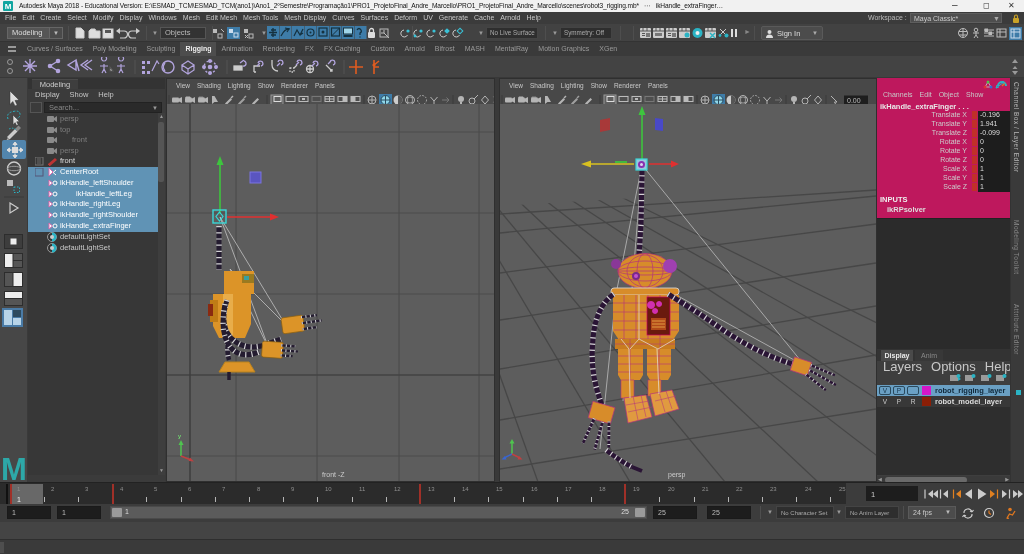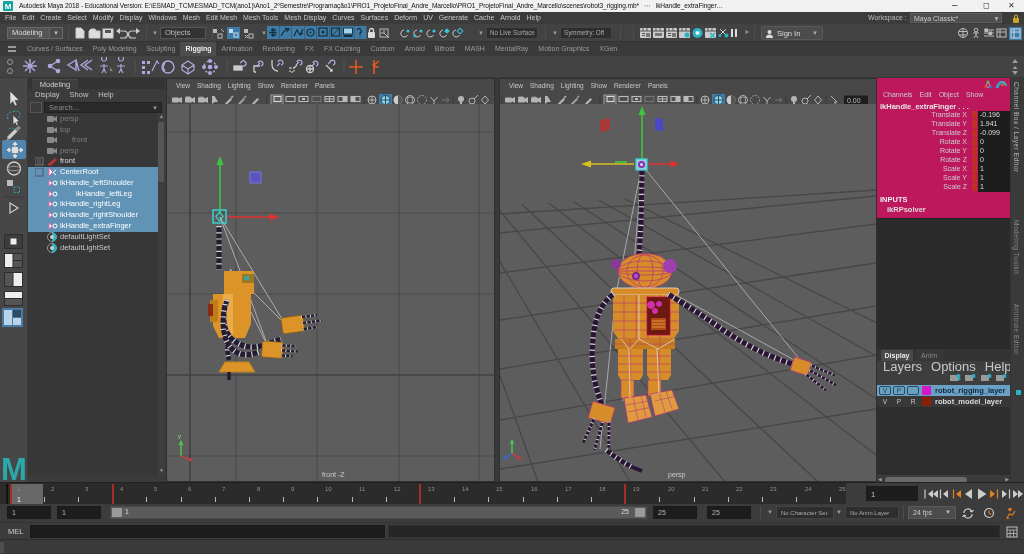--- a/index.html
+++ b/index.html
@@ -1162,25 +1162,16 @@
       <g transform="translate(22,0)">
           <circle cx="5" cy="6" r="4.5" fill="none" stroke="#ccc" stroke-width="1.2"></circle>
           <path d="M5 3.5 v2.5 l2 1.5" stroke="#e07820" fill="none" stroke-width="1.2"></path>
         </g>
       <g transform="translate(42,0)">
           <circle cx="6" cy="2.5" r="1.8" fill="#e07820"></circle>
           <path d="M3 11 l2.5 -4 3 1 2.5 -4 m-6 7 l-2.5 1" stroke="#e07820" fill="none" stroke-width="1.3"></path>
         </g>
     </svg>
   </div>
-  <div class="abs" id="melrow">
-    <span class="abs" style="left:8px;top:4px;color:#ccc;font-size:7.5px">MEL</span>
-    <div class="abs field" style="left:30px;top:2px;width:355px;height:13px;background:#1d1d1d"></div>
-    <div class="abs field" style="left:388px;top:2px;width:612px;height:13px;background:#262626;border-color:#303030"></div>
-    <svg class="abs" style="left:1006px;top:3px" width="13" height="12">
-        <rect x="1" y="1" width="10" height="10" fill="none" stroke="#bbb"></rect>
-        <path d="M1 4 h10 M4 4 v7 M7.5 4 v7 M1 7.5 h10" stroke="#bbb" stroke-width="0.8"></path>
-      </svg>
-  </div>
   <div class="abs" id="helprow">
     <div class="abs" style="left:0;top:2px;width:4px;height:11px;background:#4e4e4e"></div>
   </div>
 </div>
 
 </body></html>

